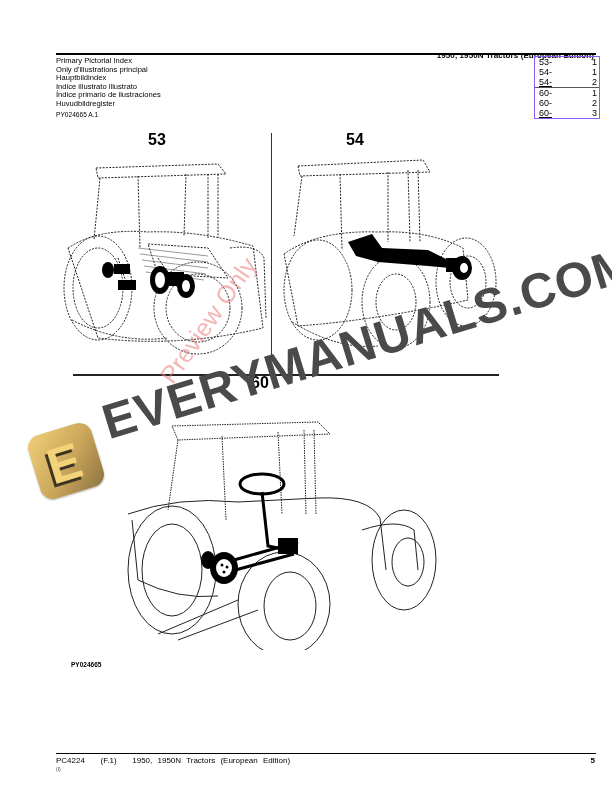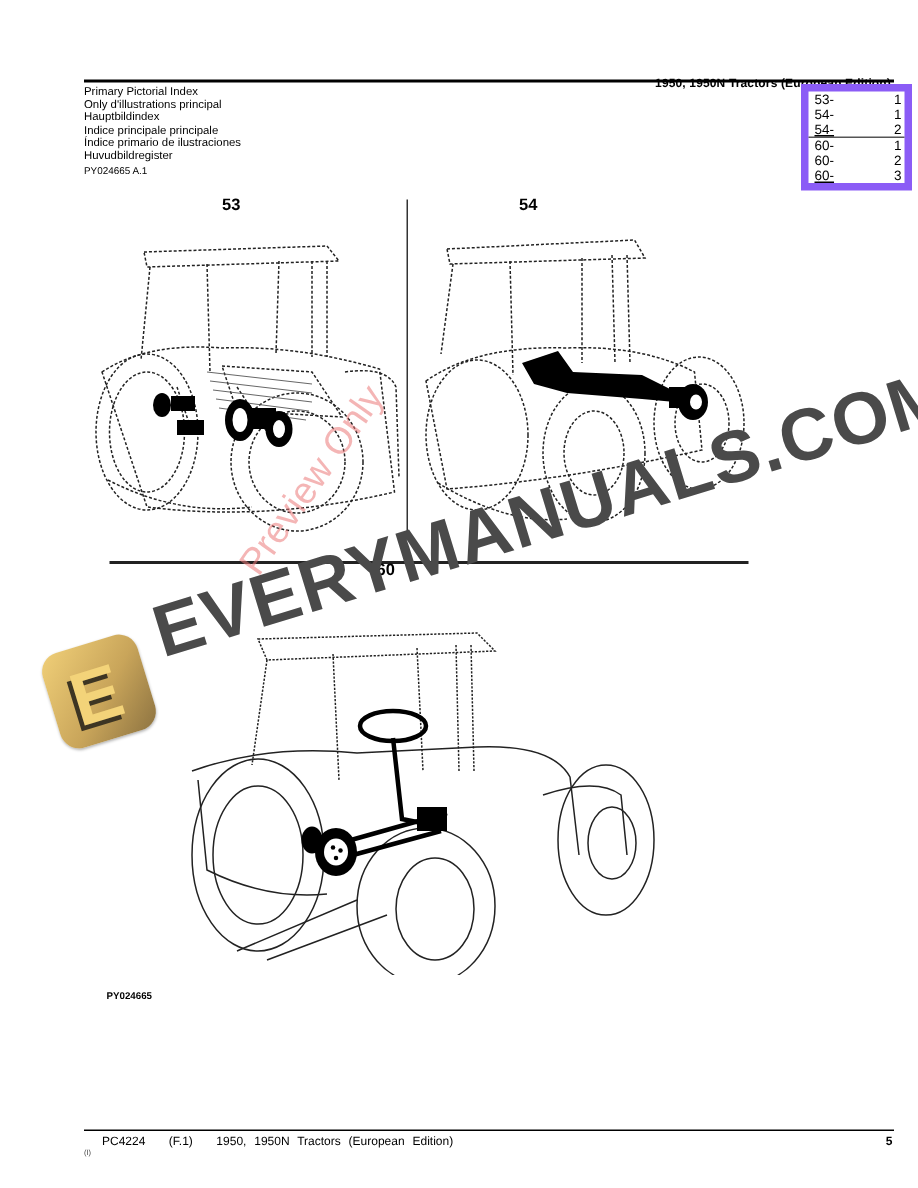--- a/index.html
+++ b/index.html
@@ -3,26 +3,26 @@
 <meta charset="utf-8">
 <style>
   html, body { margin: 0; padding: 0; background: #fff; }
   body { width: 612px; height: 792px; position: relative; overflow: hidden; font-family: "Liberation Sans", sans-serif; color: #000; }
   .abs { position: absolute; }
   .header-title { right: 18px; top: 51px; font-size: 8px; font-weight: bold; letter-spacing: 0.1px; }
   .header-rule { left: 56px; top: 53px; width: 540px; height: 1.5px; background: #000; }
   .index-list { left: 56px; top: 57px; font-size: 7.6px; font-weight: normal; line-height: 8.6px; }
   .index-list div { white-space: nowrap; }
   .fig-id { left: 56px; top: 111px; font-size: 6.6px; }
-  .ref-table { left: 534px; top: 56px; width: 64px; border: 5px solid #8b5cf6; font-size: 9px; }
+  .ref-table { left: 534px; top: 56px; width: 64px; border: 1px solid #8b5cf6; font-size: 9px; }
   .ref-group { border-bottom: 1px solid #555; }
   .ref-group:last-child { border-bottom: none; }
   .ref-row { display: flex; justify-content: space-between; padding: 0 2px 0 4px; line-height: 10px; height: 10px; }
   .ref-row.underline span:first-child { text-decoration: underline; }
-  .panel-label { font-size: 11px; font-weight: bold; }
+  .panel-label { font-size: 16px; font-weight: bold; }
   .vdiv { left: 271px; top: 133px; width: 1.2px; height: 225px; background: #333; }
   .hdiv { left: 73px; top: 374px; width: 426px; height: 1.5px; background: #222; }
   .illus { background: transparent; }
   .bottom-id { left: 71px; top: 661px; font-size: 6.5px; font-weight: bold; }
   .footer-rule { left: 56px; top: 753px; width: 540px; height: 1px; background: #000; }
   .footer-left { left: 56px; top: 756px; font-size: 8px; word-spacing: 3px; }
   .footer-page { right: 17px; top: 756px; font-size: 8px; font-weight: bold; }
   .footer-mark { left: 56px; top: 766px; font-size: 5px; color: #444; }
   .wm-logo { left: 33px; top: 428px; width: 66px; height: 66px; border-radius: 13px; transform: rotate(-17deg);
              background: linear-gradient(135deg, #f0cf78 0%, #c9a55a 55%, #8d7341 100%); box-shadow: 0 1px 2px rgba(0,0,0,0.3); }
@@ -33,21 +33,21 @@
 </head>
 <body>
 
 <div class="abs header-title">1950, 1950N Tractors (European Edition)</div>
 <div class="abs header-rule"></div>
 
 <div class="abs index-list">
   <div>Primary Pictorial Index</div>
   <div>Only d'illustrations principal</div>
   <div>Hauptbildindex</div>
-  <div>Indice principale principale</div>
+  <div>Indice illustrato illustrato</div>
   <div>Índice primario de ilustraciones</div>
   <div>Huvudbildregister</div>
 </div>
 <div class="abs fig-id">PY024665 A.1</div>
 
 <div class="abs ref-table">
   <div class="ref-group">
     <div class="ref-row">
         <span>53-</span>
         <span>1</span>
@@ -173,15 +173,15 @@
 
 <div class="abs bottom-id">PY024665</div>
 
 <div class="abs wm-preview">Preview Only</div>
 <div class="abs wm-logo">
     <span>E</span>
   </div>
 <div class="abs wm-text">EVERYMANUALS.COM</div>
 
 <div class="abs footer-rule"></div>
-<div class="abs footer-left" style="white-space:pre;margin-left:12px;">PC4224   (F.1)   1950, 1950N Tractors (European Edition)</div>
+<div class="abs footer-left" style="white-space:pre;">PC4224   (F.1)   1950, 1950N Tractors (European Edition)</div>
 <div class="abs footer-page">5</div>
 <div class="abs footer-mark">(I)</div>
 
 </body></html>

